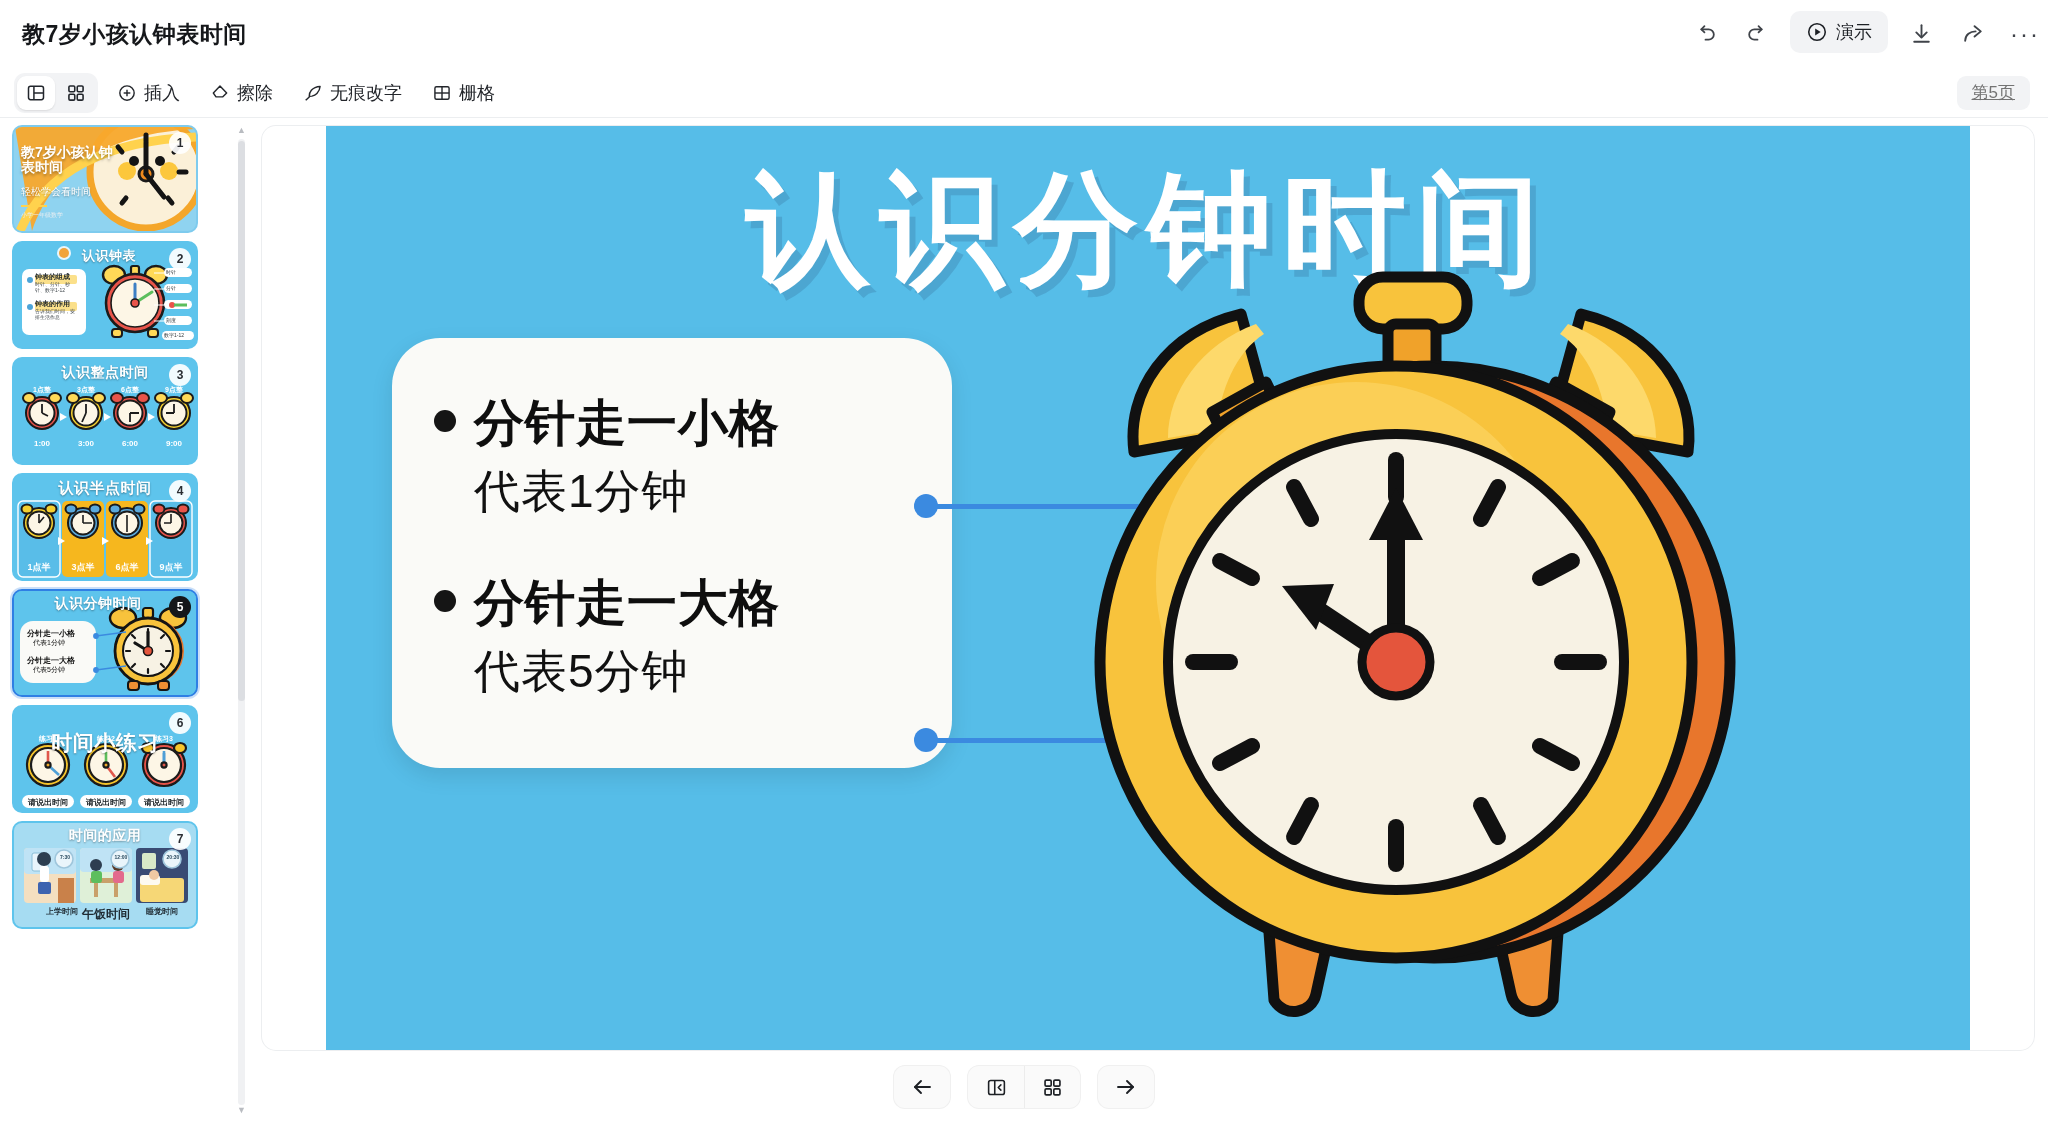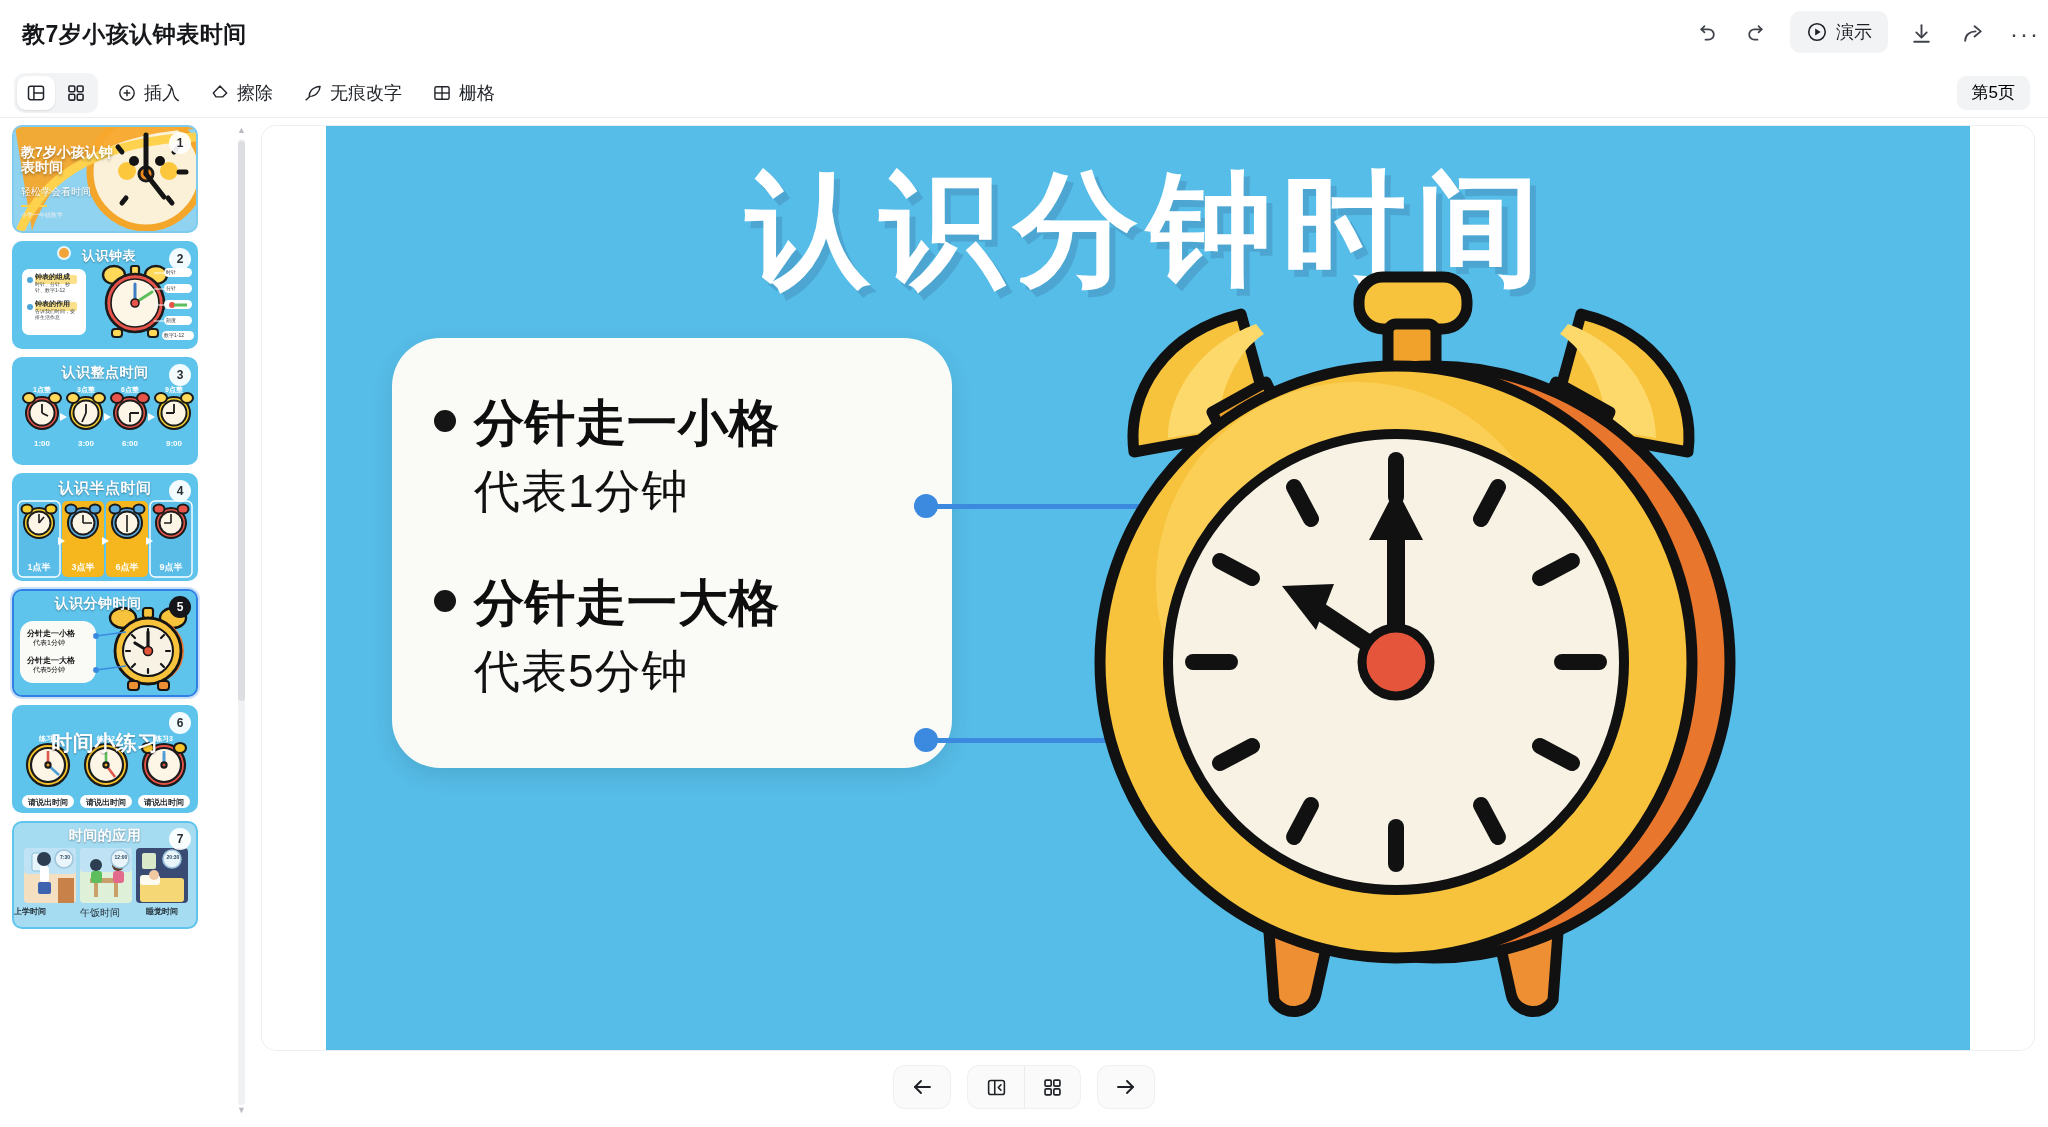--- a/index.html
+++ b/index.html
@@ -56,21 +56,21 @@
   .view-btn.active { background:#ffffff; box-shadow:0 1px 2px rgba(0,0,0,.10); }
   .tool-item {
     display:flex; align-items:center; gap:7px;
     height:36px; padding:0 11px; margin-left:8px; border-radius:9px;
     color:#23262b; font-size:18px; cursor:pointer; white-space:nowrap;text-align:center;
   }
   .pagechip {
     margin-left:auto; margin-right:18px;
     height:34px; padding:0 15px; border-radius:9px; background:#f2f3f5;
     display:flex; align-items:center; justify-content:center;
-    font-size:17px; color:#000000;
+    font-size:17px; color:#737373;text-decoration:underline;
   }
 
   
   .sidebar {
     position:absolute; left:0; top:119px; width:252px; height:1008px;
     background:#ffffff; overflow:hidden;
   }
   .thumb-list { position:absolute; left:12px; top:6px; width:222px; }
   .thumb {
     position:relative; width:186px; height:108px; margin-bottom:8px;
@@ -623,22 +623,22 @@
             <rect x="126" y="55" width="44" height="24" rx="3" fill="#f6d776"></rect>
             <rect x="126" y="52" width="20" height="10" rx="3" fill="#fdfaf0"></rect>
             <circle cx="140" cy="52" r="5" fill="#f0c9a3"></circle>
             <rect x="128" y="30" width="14" height="16" rx="2" fill="#d8e8c8"></rect>
             <circle cx="158" cy="36" r="9" fill="#eaf5fb" stroke="#9fc6dc" stroke-width="1.6"></circle>
           </svg>
           <div class="t-title" style="top:4px;font-size:14px;">时间的应用</div>
           <div style="position:absolute;top:31px;left:42px;width:18px;text-align:center;color:#2a4a5e;font-size:5px;font-weight:bold;">7:30</div>
           <div style="position:absolute;top:31px;left:97px;width:20px;text-align:center;color:#2a4a5e;font-size:5px;font-weight:bold;">12:00</div>
           <div style="position:absolute;top:31px;left:149px;width:20px;text-align:center;color:#2a4a5e;font-size:5px;font-weight:bold;">20:30</div>
-          <div style="position:absolute;top:83px;left:0;width:52px;text-align:left;color:#1f2b33;font-size:8px;font-weight:bold;">上学时间</div>
-          <div style="position:absolute;top:83px;left:66px;width:52px;text-align:left;color:#1f2b33;font-size:10px;font-weight:normal;">午饭时间</div>
+          <div style="position:absolute;top:83px;left:12px;width:52px;text-align:right;color:#1f2b33;font-size:8px;font-weight:bold;">上学时间</div>
+          <div style="position:absolute;top:83px;left:66px;width:52px;text-align:center;color:#1f2b33;font-size:12px;font-weight:bold;">午饭时间</div>
           <div style="position:absolute;top:83px;left:122px;width:52px;text-align:center;color:#1f2b33;font-size:8px;font-weight:bold;">睡觉时间</div>
         </div>
       </div>
 
     </div>
 
     <div class="sb-scroll">
       <div class="sb-arrow">▲</div>
       <div class="sb-track"></div>
       <div class="sb-thumb"></div>

